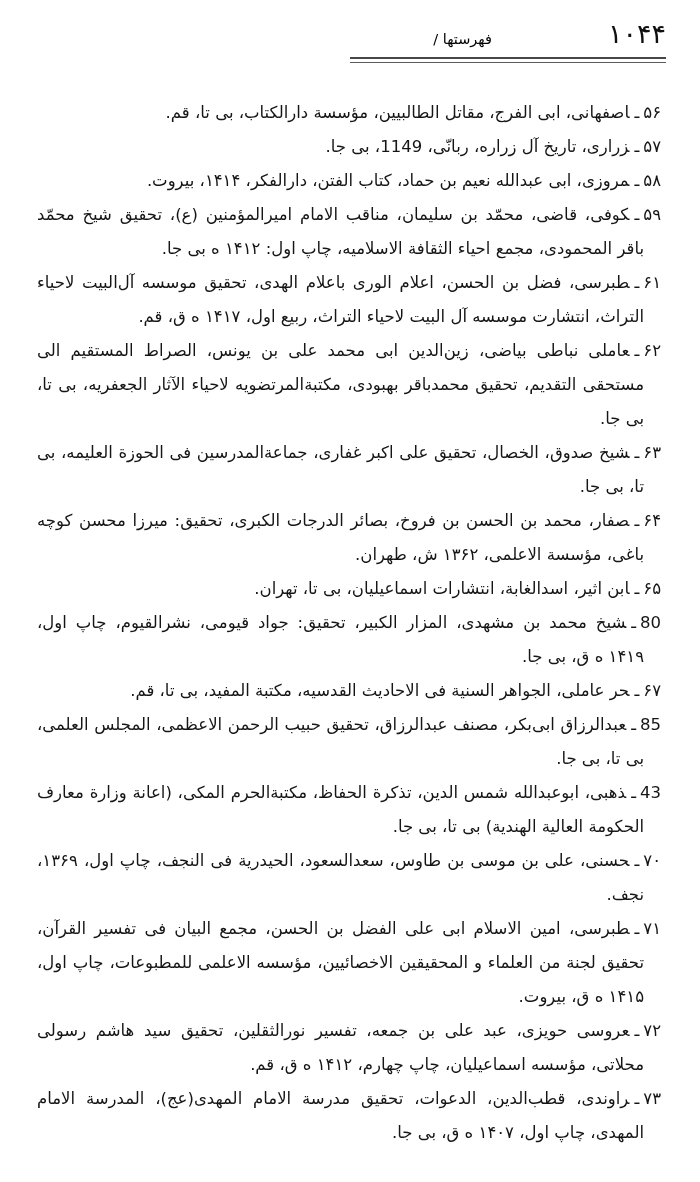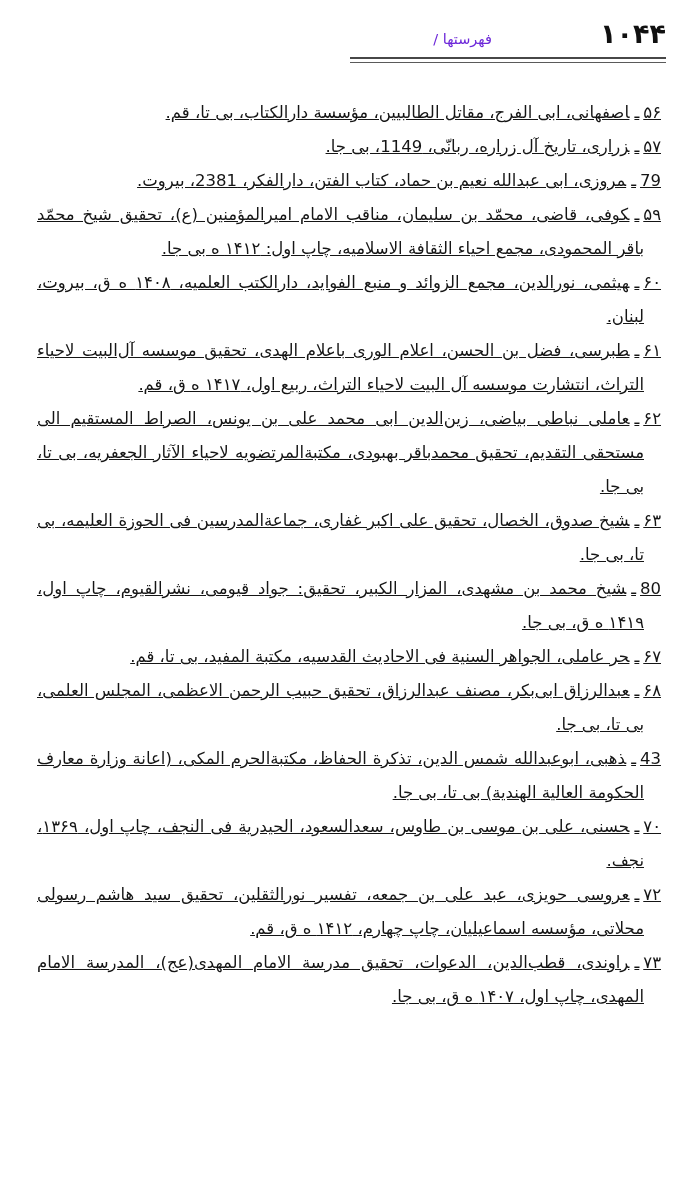--- a/index.html
+++ b/index.html
@@ -14,29 +14,29 @@
     background: #ffffff;
     color: #141414;
     direction: rtl;
     overflow: hidden;
   }
   
   .pagenum {
     position: absolute;
     top: 18px; right: 34px;
     font-size: 27px;
-    font-weight: bold;
+    font-weight: normal;
     letter-spacing: 1px;
     color: #101010;
   }
   .running-title {
     position: absolute;
     top: 31px; right: 208px;
     font-size: 14.5px;
-    color: #6d28d9;
+    color: #000000;
   }
   .header-rule {
     position: absolute;
     top: 57px; right: 34px;
     width: 316px; height: 3px;
     border-top: 2px solid #474747;
     border-bottom: 1px solid #5a5a5a;
     box-sizing: content-box;
   }
   
@@ -44,65 +44,66 @@
     position: absolute;
     top: 96px; right: 39px; left: 37px;
     font-size: 16.5px;
     line-height: 34px;
     text-align: justify;
     color: #151515;
   }
   .entry {
     padding-right: 17px;   
     text-indent: -17px;
-    text-decoration: underline;
   }
   .entry .num { white-space: nowrap; }
   .entry .sep { padding: 0 4px 0 5px; }
 </style>
 </head>
 <body>
 
 <div class="page">
 
   <div class="pagenum">۱۰۴۴</div>
 
   <div class="running-title">فهرستها /</div>
 
   <div class="header-rule"></div>
 
   <div class="entries" id="entries">
   <div class="entry"><span class="num">۵۶</span><span class="sep">ـ</span><span class="txt">اصفهانی، ابی الفرج، مقاتل الطالبیین، مؤسسة دارالکتاب، بی تا، قم.</span></div>
 
   <div class="entry"><span class="num">۵۷</span><span class="sep">ـ</span><span class="txt">زراری، تاریخ آل زراره، ربانّی، 1149، بی جا.</span></div>
 
-  <div class="entry"><span class="num">79</span><span class="sep">ـ</span><span class="txt">مروزی، ابی عبدالله نعیم بن حماد، کتاب الفتن، دارالفکر، 2381، بیروت.</span></div>
+  <div class="entry"><span class="num">۵۸</span><span class="sep">ـ</span><span class="txt">مروزی، ابی عبدالله نعیم بن حماد، کتاب الفتن، دارالفکر، ۱۴۱۴، بیروت.</span></div>
 
   <div class="entry"><span class="num">۵۹</span><span class="sep">ـ</span><span class="txt">کوفی، قاضی، محمّد بن سلیمان، مناقب الامام امیرالمؤمنین (ع)، تحقیق شیخ محمّد باقر المحمودی، مجمع احیاء الثقافة الاسلامیه، چاپ اول: ۱۴۱۲ ه بی جا.</span></div>
 
-  <div class="entry"><span class="num">۶۰</span><span class="sep">ـ</span><span class="txt">هیثمی، نورالدین، مجمع الزوائد و منبع الفواید، دارالکتب العلمیه، ۱۴۰۸ ه ق، بیروت، لبنان.</span></div>
 
   <div class="entry"><span class="num">۶۱</span><span class="sep">ـ</span><span class="txt">طبرسی، فضل بن الحسن، اعلام الوری باعلام الهدی، تحقیق موسسه آل‌البیت لاحیاء التراث، انتشارت موسسه آل البیت لاحیاء التراث، ربیع اول، ۱۴۱۷ ه ق، قم.</span></div>
 
   <div class="entry"><span class="num">۶۲</span><span class="sep">ـ</span><span class="txt">عاملی نباطی بیاضی، زین‌الدین ابی محمد علی بن یونس، الصراط المستقیم الی مستحقی التقدیم، تحقیق محمدباقر بهبودی، مکتبةالمرتضویه لاحیاء الآثار الجعفریه، بی تا، بی جا.</span></div>
 
   <div class="entry"><span class="num">۶۳</span><span class="sep">ـ</span><span class="txt">شیخ صدوق، الخصال، تحقیق علی اکبر غفاری، جماعةالمدرسین فی الحوزة العلیمه، بی تا، بی جا.</span></div>
 
+  <div class="entry"><span class="num">۶۴</span><span class="sep">ـ</span><span class="txt">صفار، محمد بن الحسن بن فروخ، بصائر الدرجات الکبری، تحقیق: میرزا محسن کوچه باغی، مؤسسة الاعلمی، ۱۳۶۲ ش، طهران.</span></div>
 
+  <div class="entry"><span class="num">۶۵</span><span class="sep">ـ</span><span class="txt">ابن اثیر، اسدالغابة، انتشارات اسماعیلیان، بی تا، تهران.</span></div>
 
   <div class="entry"><span class="num">80</span><span class="sep">ـ</span><span class="txt">شیخ محمد بن مشهدی، المزار الکبیر، تحقیق: جواد قیومی، نشرالقیوم، چاپ اول، ۱۴۱۹ ه ق، بی جا.</span></div>
 
   <div class="entry"><span class="num">۶۷</span><span class="sep">ـ</span><span class="txt">حر عاملی، الجواهر السنیة فی الاحادیث القدسیه، مکتبة المفید، بی تا، قم.</span></div>
 
-  <div class="entry"><span class="num">۶۸</span><span class="sep">ـ</span><span class="txt">عبدالرزاق ابی‌بکر، مصنف عبدالرزاق، تحقیق حبیب الرحمن الاعظمی، المجلس العلمی، بی تا، بی جا.</span></div>
+  <div class="entry"><span class="num">85</span><span class="sep">ـ</span><span class="txt">عبدالرزاق ابی‌بکر، مصنف عبدالرزاق، تحقیق حبیب الرحمن الاعظمی، المجلس العلمی، بی تا، بی جا.</span></div>
 
   <div class="entry"><span class="num">43</span><span class="sep">ـ</span><span class="txt">ذهبی، ابوعبدالله شمس الدین، تذکرة الحفاظ، مکتبةالحرم المکی، (اعانة وزارة معارف الحکومة العالیة الهندیة) بی تا، بی جا.</span></div>
 
   <div class="entry"><span class="num">۷۰</span><span class="sep">ـ</span><span class="txt">حسنی، علی بن موسی بن طاوس، سعدالسعود، الحیدریة فی النجف، چاپ اول، ۱۳۶۹، نجف.</span></div>
 
+  <div class="entry"><span class="num">۷۱</span><span class="sep">ـ</span><span class="txt">طبرسی، امین الاسلام ابی علی الفضل بن الحسن، مجمع البیان فی تفسیر القرآن، تحقیق لجنة من العلماء و المحقیقین الاخصائیین، مؤسسه الاعلمی للمطبوعات، چاپ اول، ۱۴۱۵ ه ق، بیروت.</span></div>
 
   <div class="entry"><span class="num">۷۲</span><span class="sep">ـ</span><span class="txt">عروسی حویزی، عبد علی بن جمعه، تفسیر نورالثقلین، تحقیق سید هاشم رسولی محلاتی، مؤسسه اسماعیلیان، چاپ چهارم، ۱۴۱۲ ه ق، قم.</span></div>
 
   <div class="entry"><span class="num">۷۳</span><span class="sep">ـ</span><span class="txt">راوندی، قطب‌الدین، الدعوات، تحقیق مدرسة الامام المهدی(عج)، المدرسة الامام المهدی، چاپ اول، ۱۴۰۷ ه ق، بی جا.</span></div>
 
 </div>
 
 </div>
 
 </body></html>

